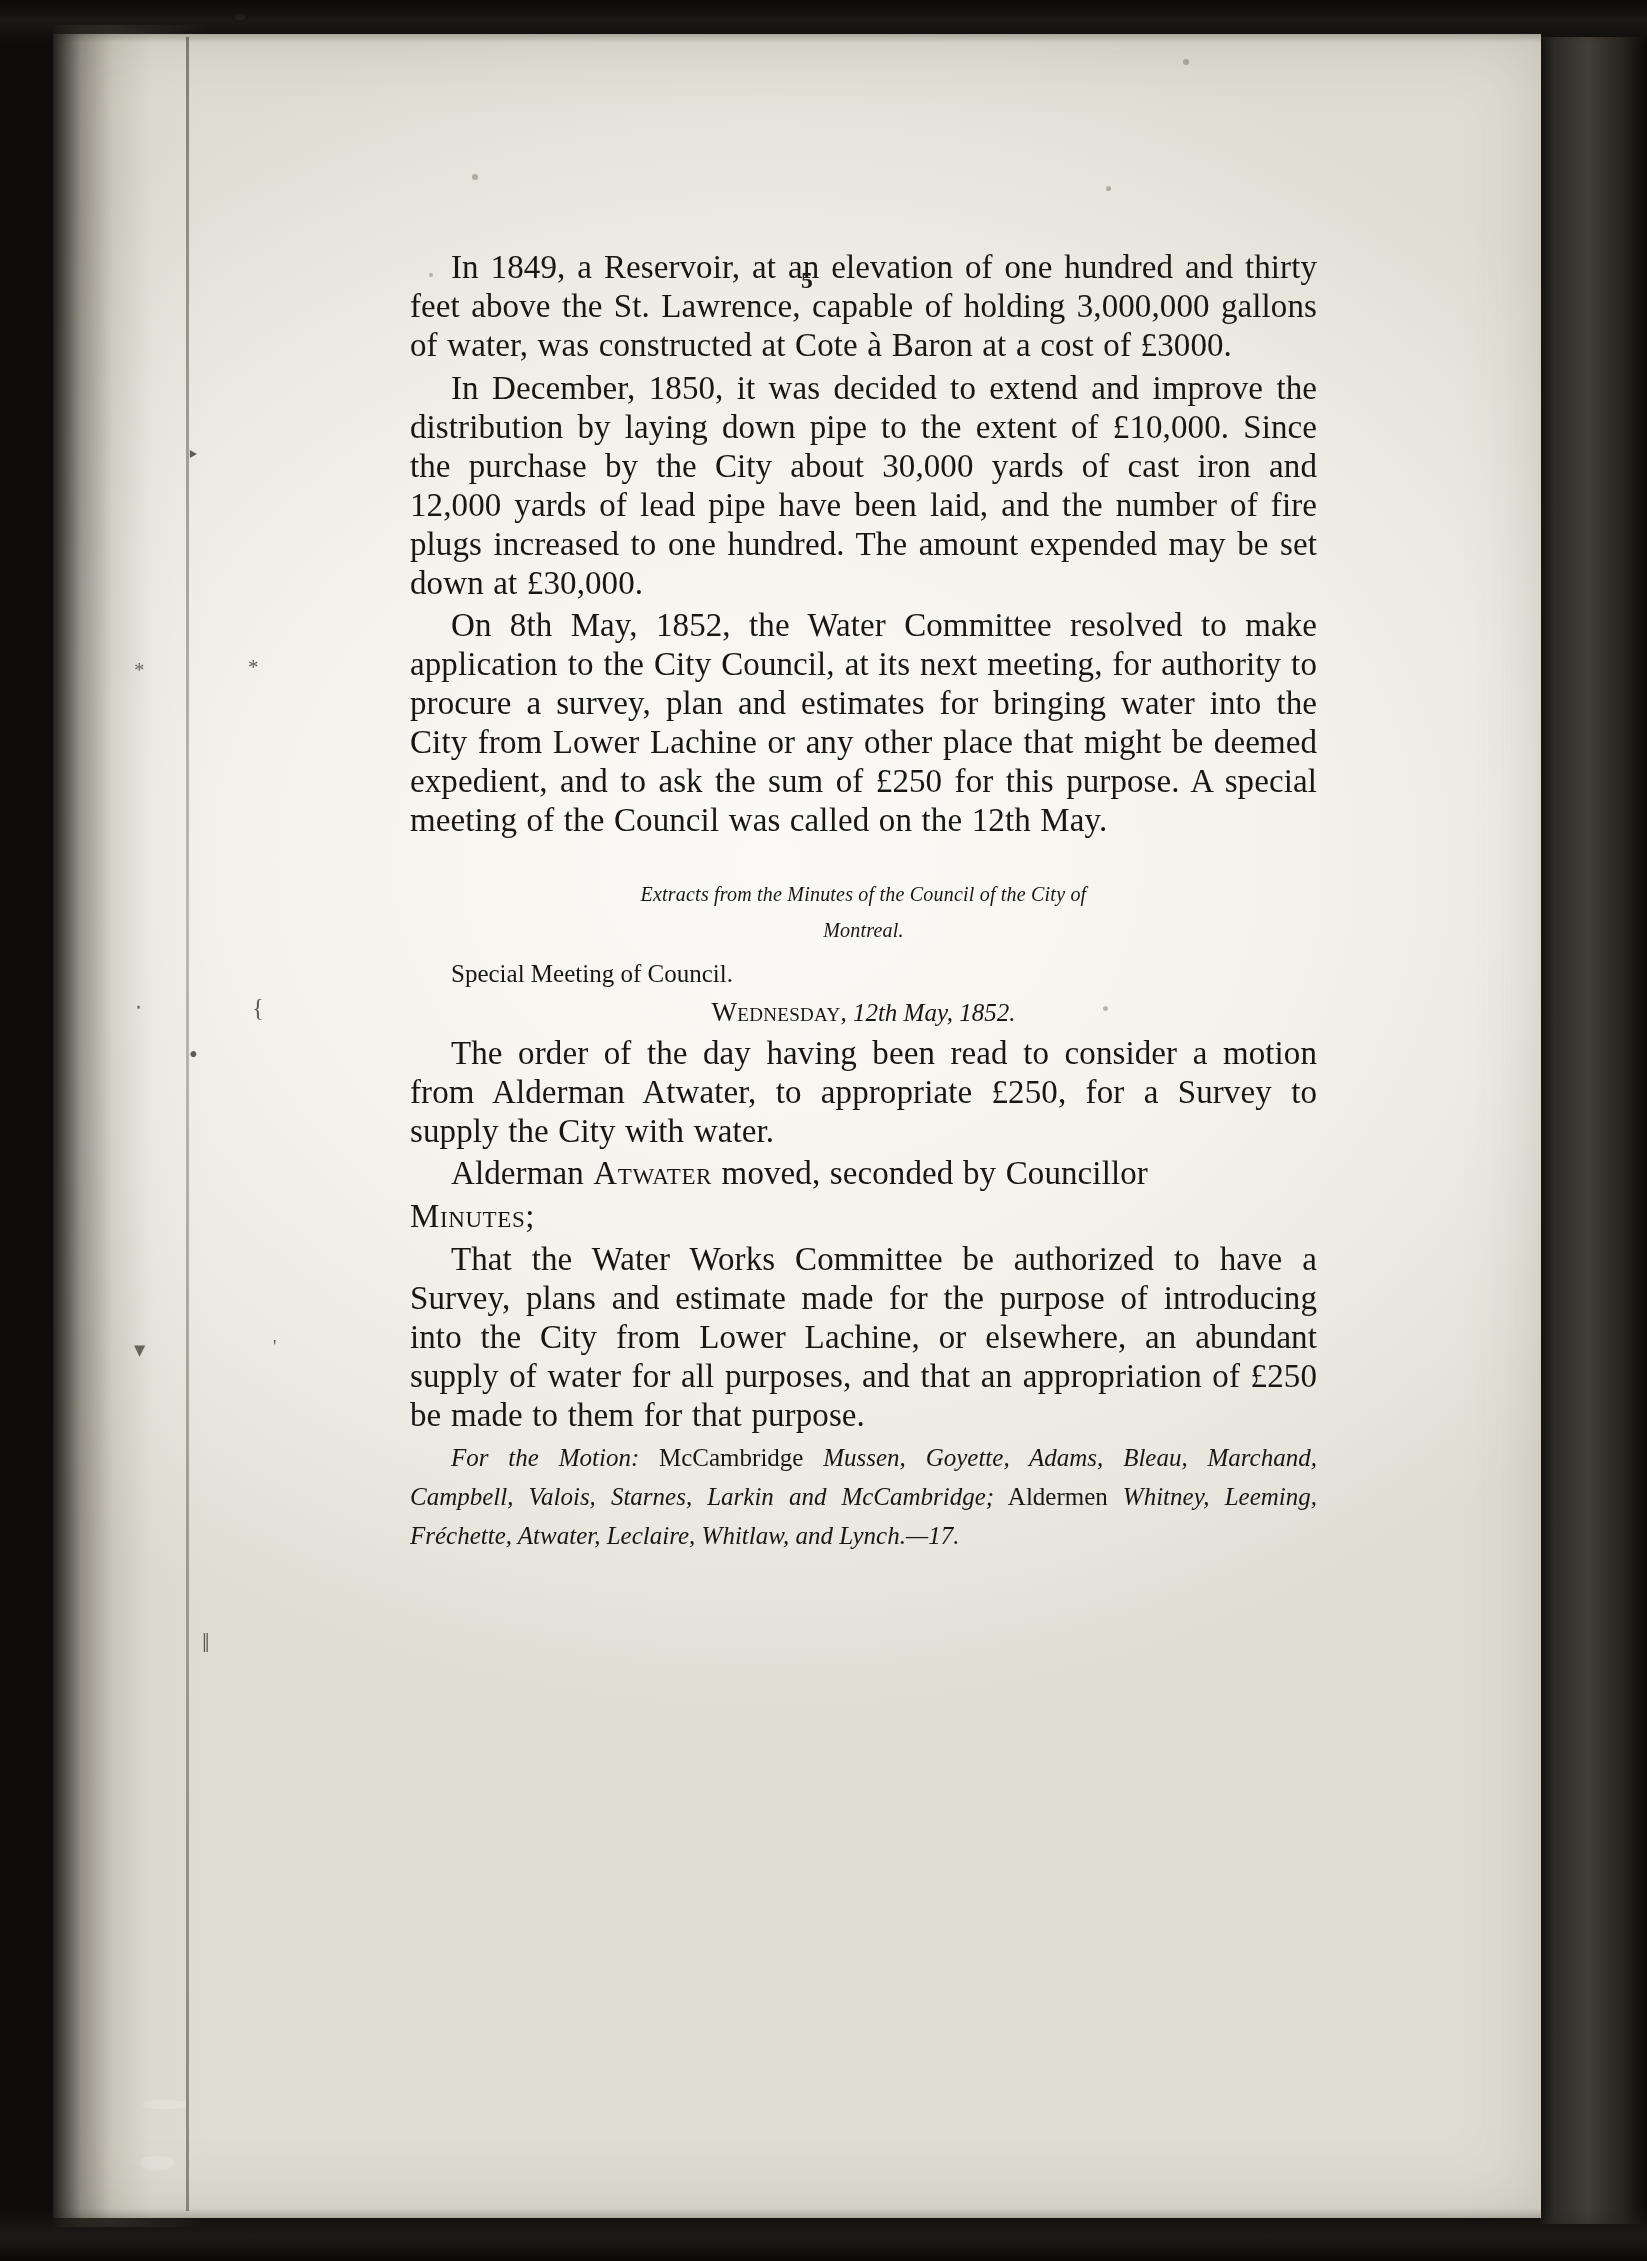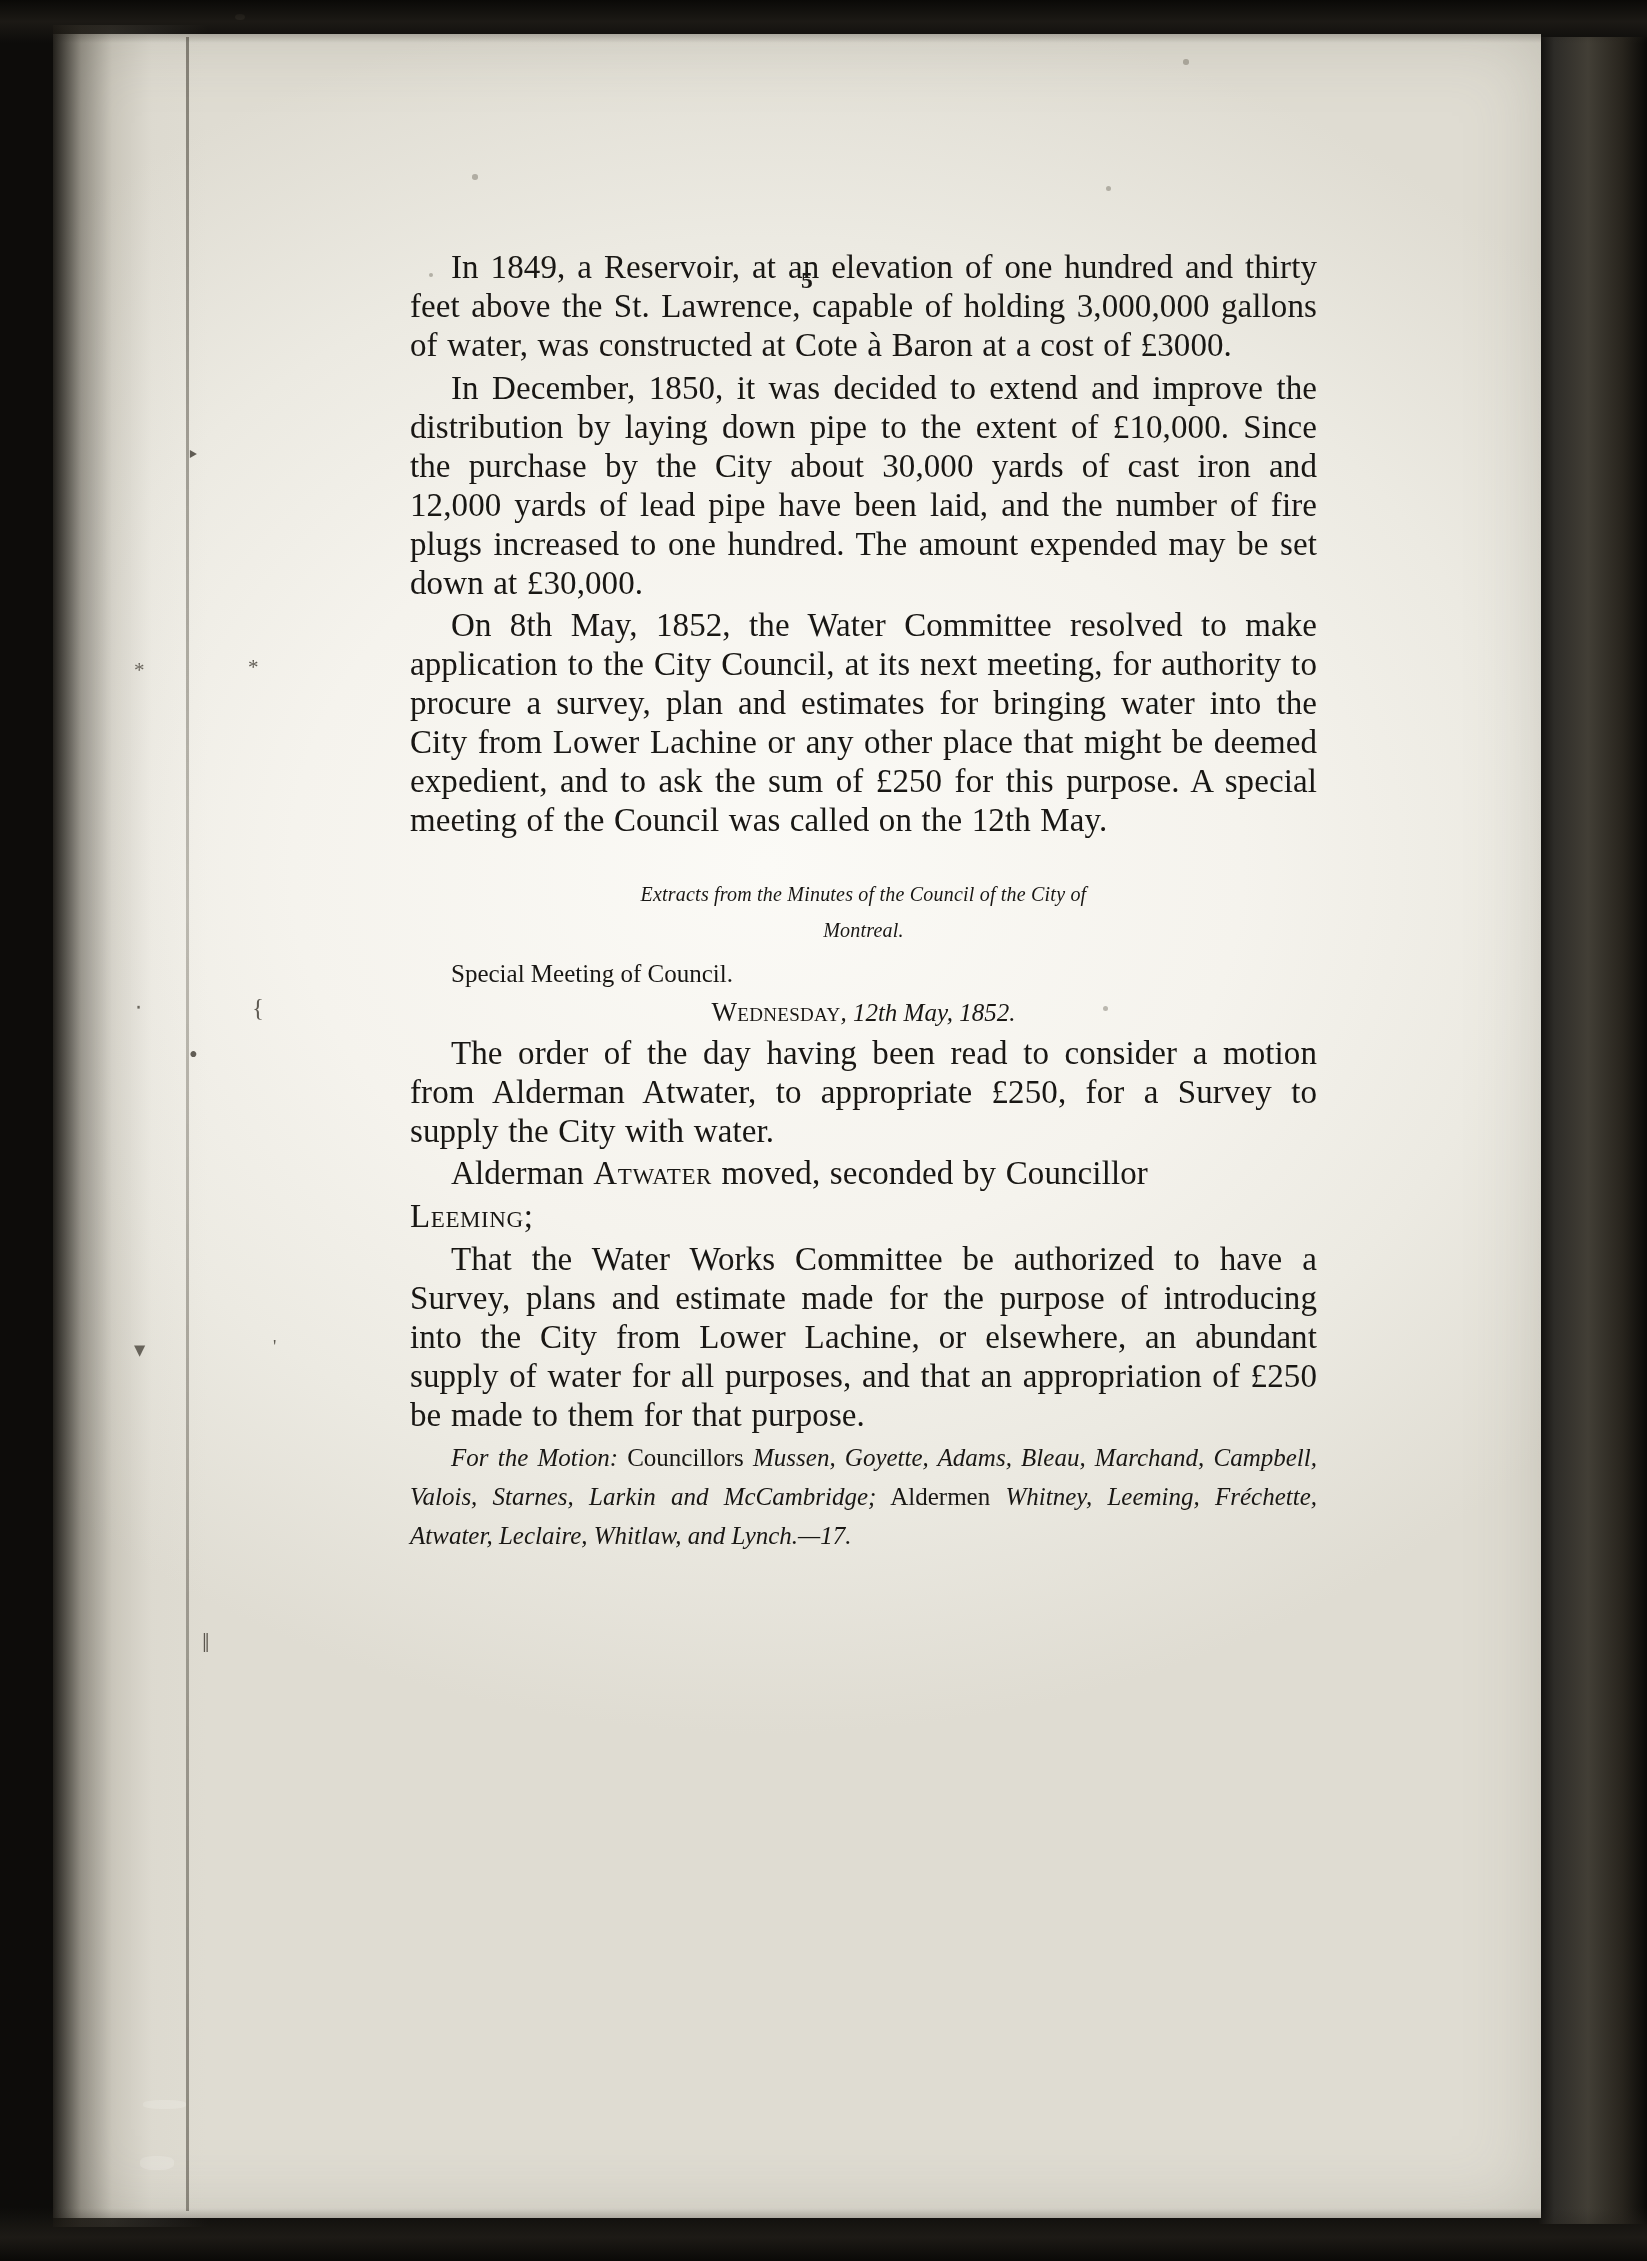--- a/index.html
+++ b/index.html
@@ -217,22 +217,22 @@
     </div>
 
     <p class="subhead">Special Meeting of Council.</p>
 
     <p class="dateline"><span class="smallcaps">Wednesday</span><span class="ital">, 12th May, 1852.</span></p>
 
     <p class="body">The order of the day having been read to consider a motion from Alderman Atwater, to appropriate £250, for a Survey to supply the City with water.</p>
 
     <p class="body"><span>Alderman </span><span class="sc-inline">Atwater</span><span> moved, seconded by Councillor</span></p>
 
-    <p class="body center noindent"><span class="sc-inline">Leeming</span><span>;</span></p>
+    <p class="body center noindent"><span class="sc-inline">Minutes</span><span>;</span></p>
 
     <p class="body">That the Water Works Committee be authorized to have a Survey, plans and estimate made for the purpose of introducing into the City from Lower Lachine, or elsewhere, an abundant supply of water for all purposes, and that an appropriation of £250 be made to them for that purpose.</p>
 
 
-    <p class="vote"><span>For the Motion:</span><span class="rom"> Councillors </span><span>Mussen, Goyette, Adams, Bleau, Marchand, Campbell, Valois, Starnes, Larkin and McCambridge;</span><span class="rom"> Aldermen </span><span>Whitney, Leeming, Fréchette, Atwater, Leclaire, Whitlaw, and Lynch.—17.</span></p>
+    <p class="vote"><span>For the Motion:</span><span class="rom"> McCambridge </span><span>Mussen, Goyette, Adams, Bleau, Marchand, Campbell, Valois, Starnes, Larkin and McCambridge;</span><span class="rom"> Aldermen </span><span>Whitney, Leeming, Fréchette, Atwater, Leclaire, Whitlaw, and Lynch.—17.</span></p>
 
   </div>
 </div>
 
 
 </body></html>

